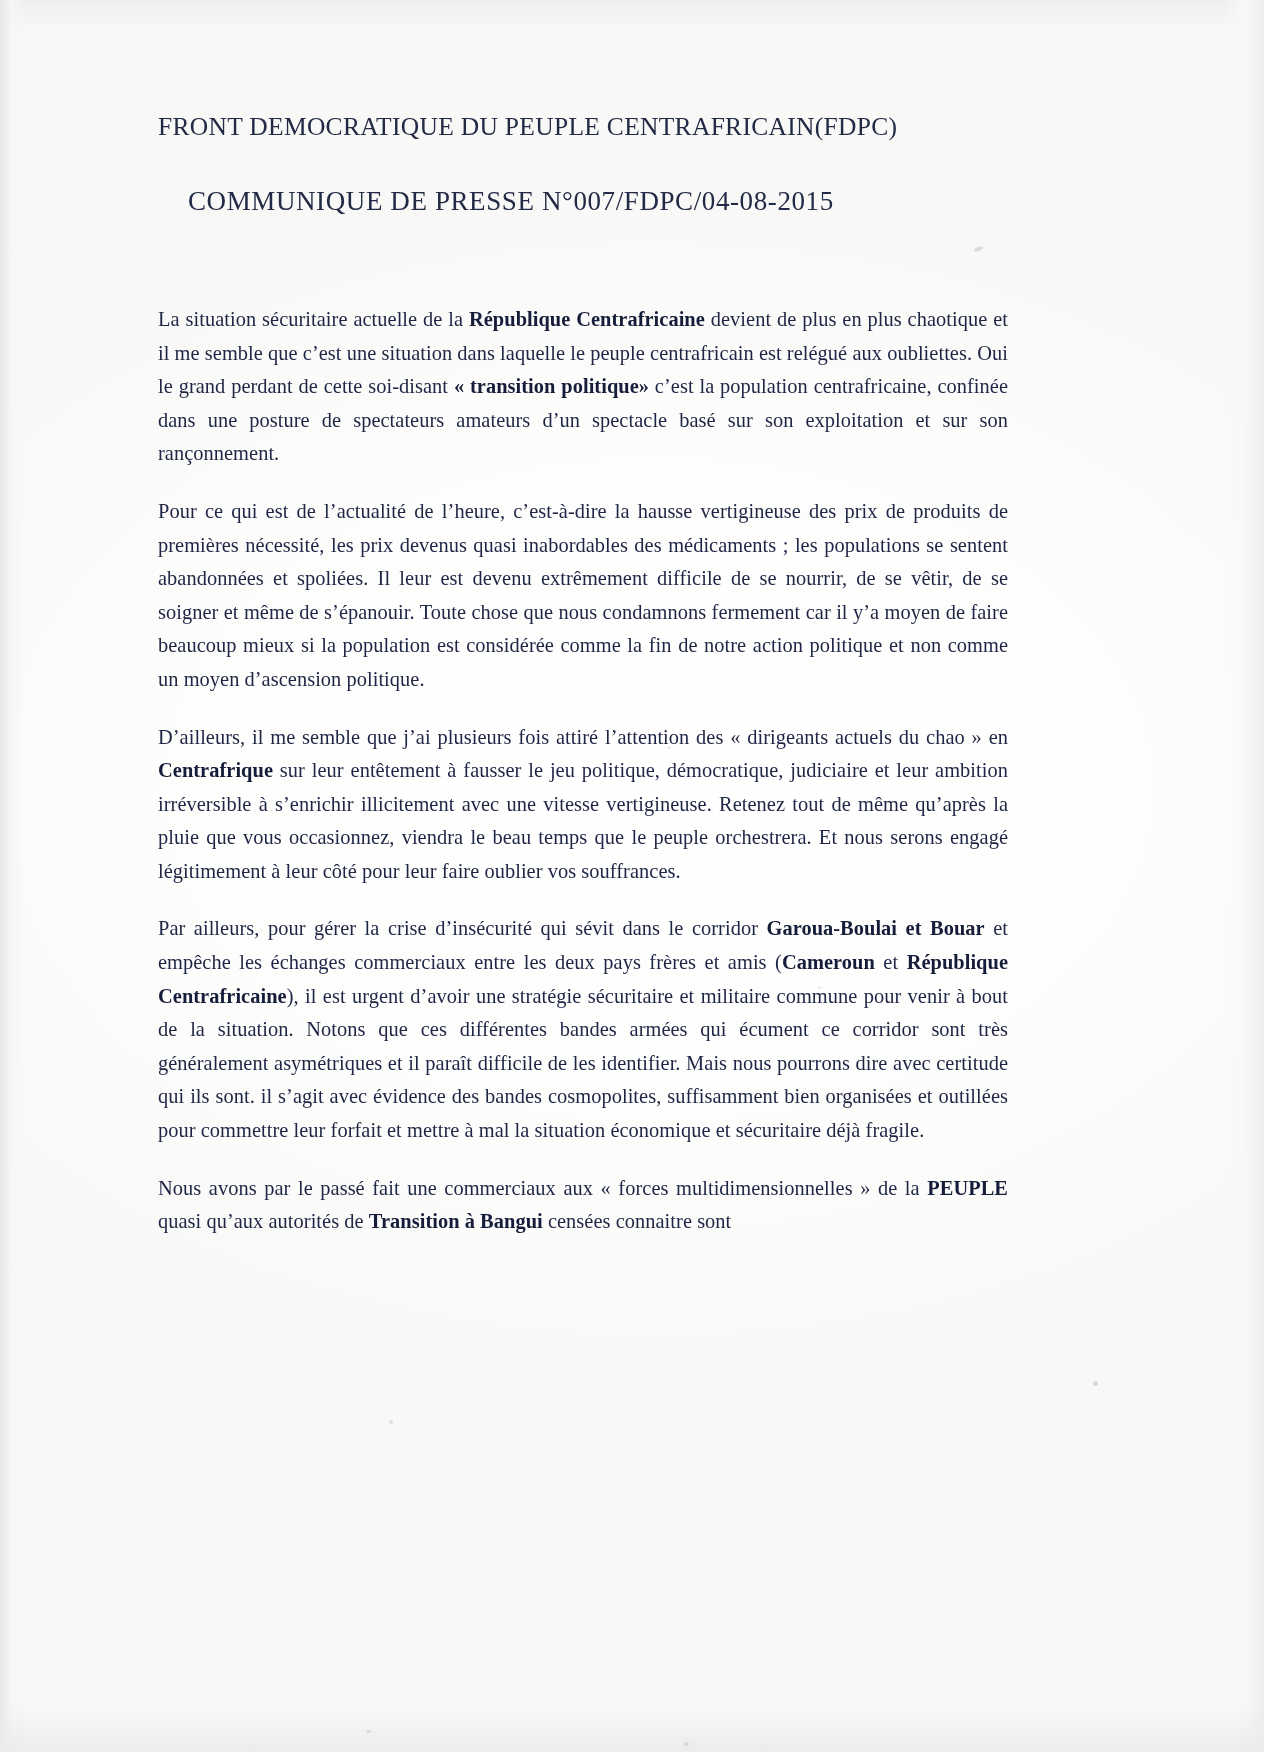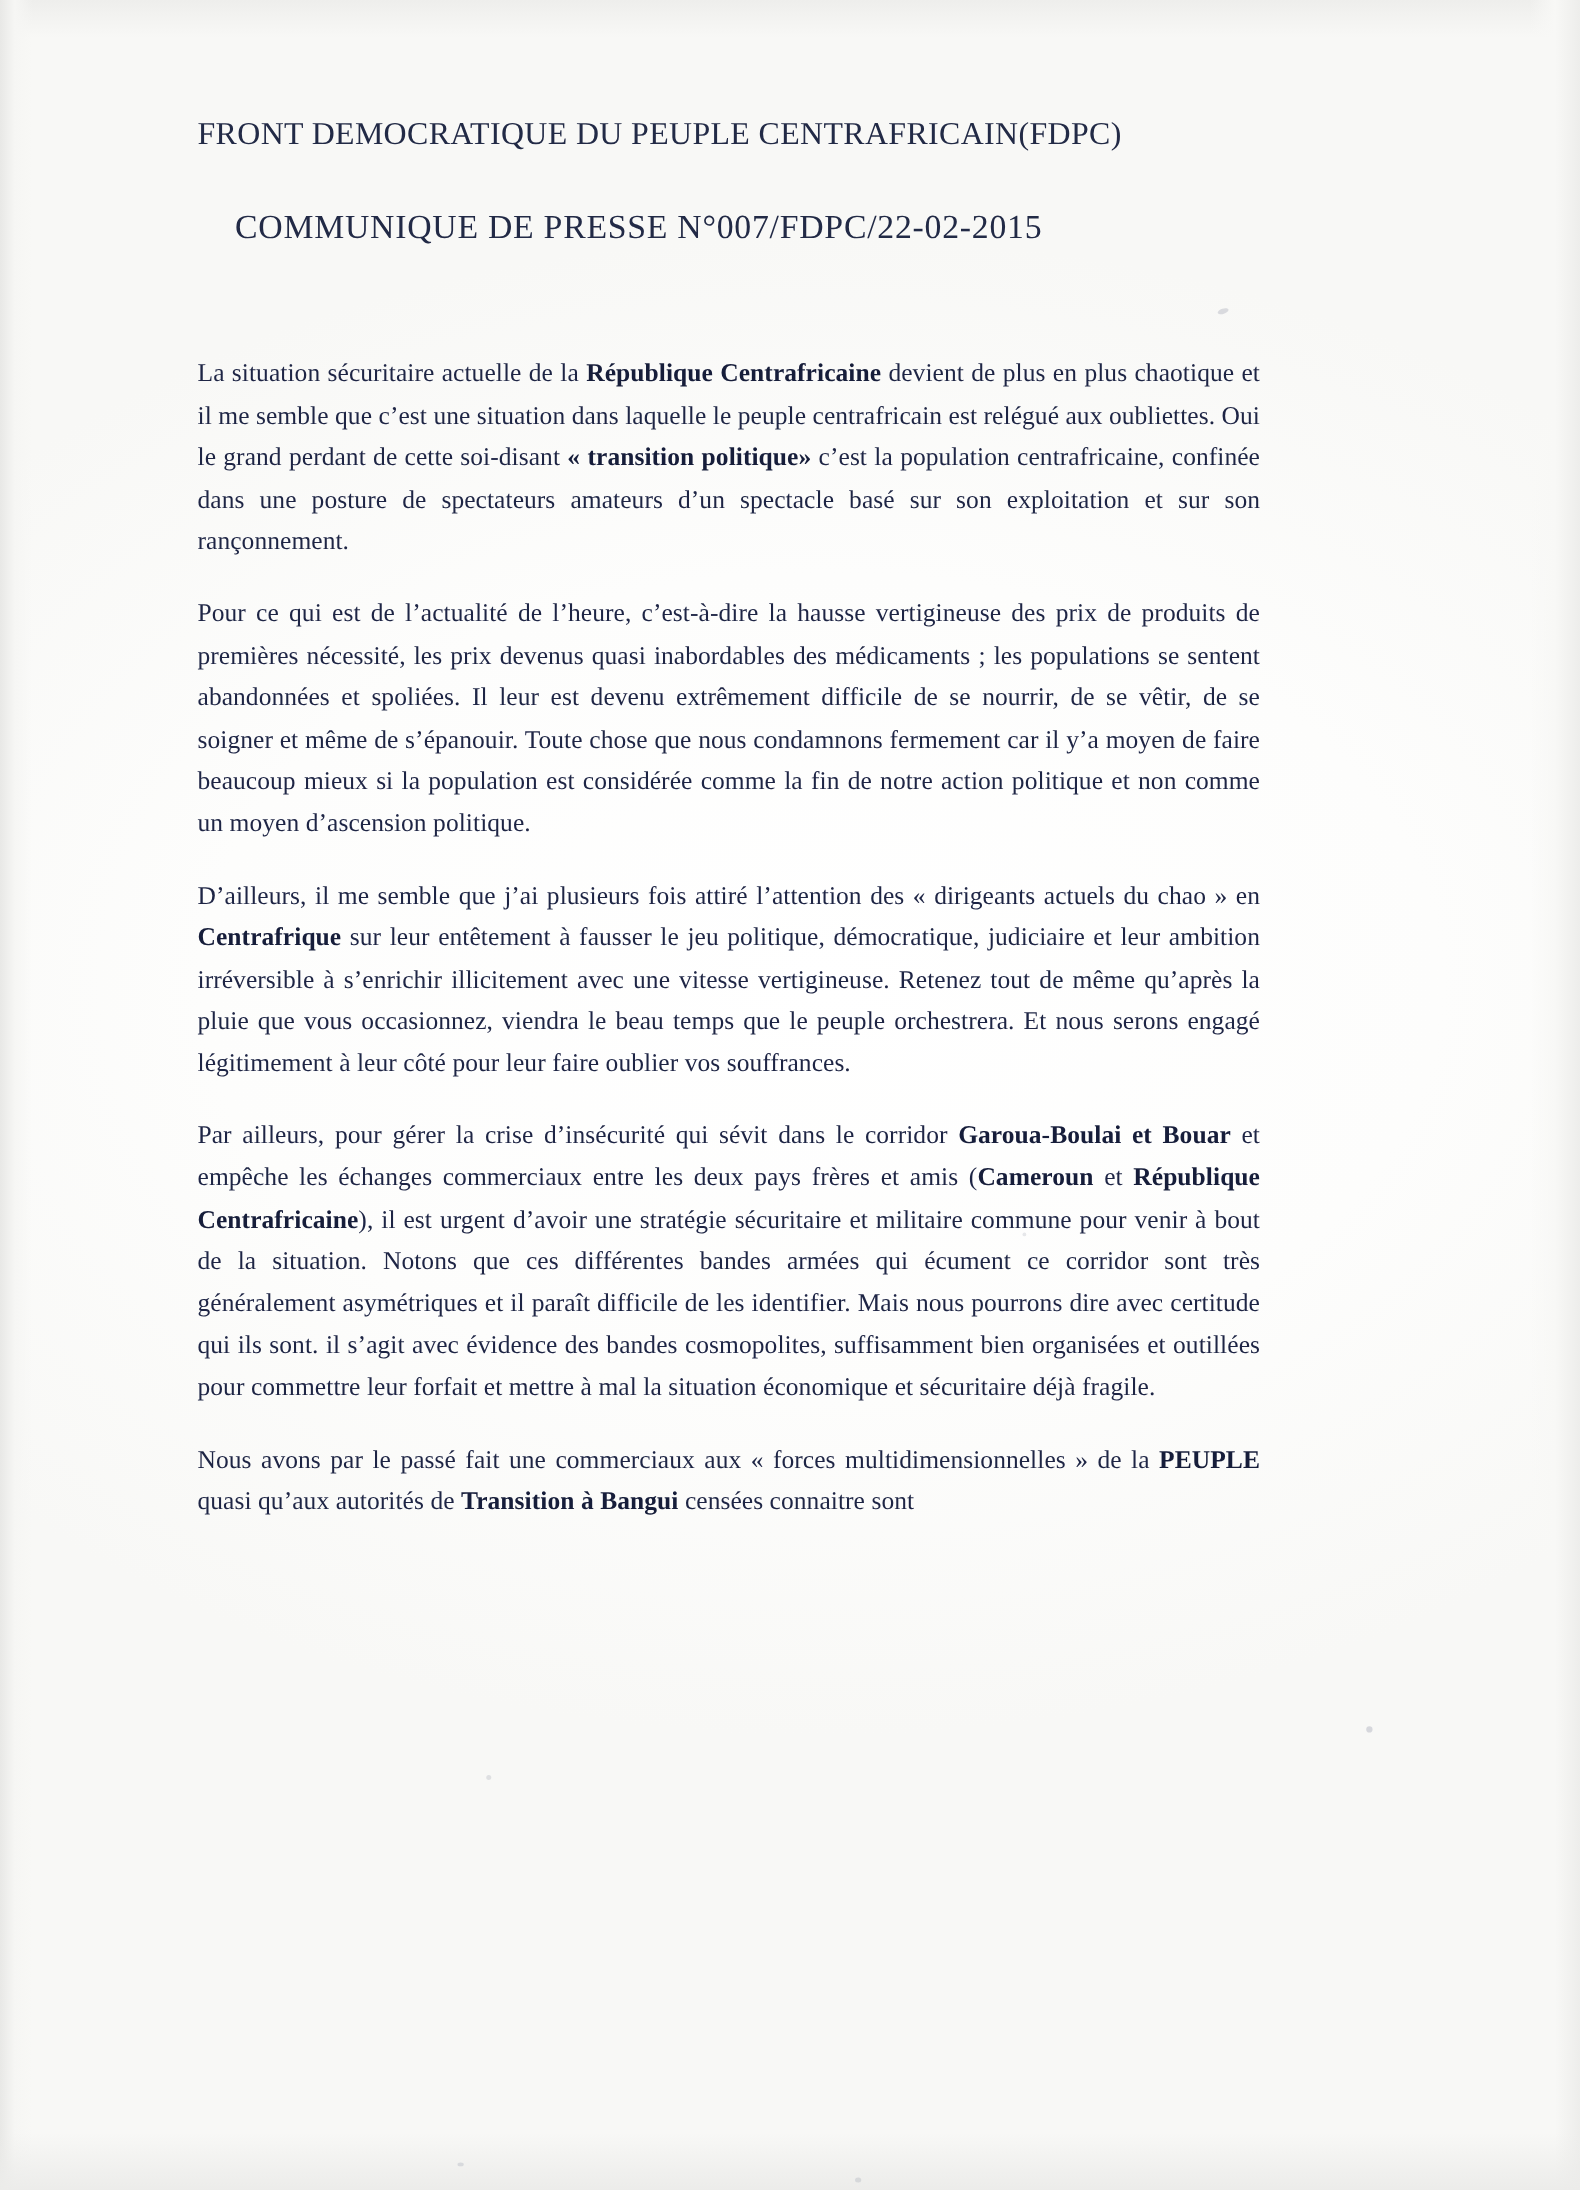--- a/index.html
+++ b/index.html
@@ -44,21 +44,21 @@
     position: absolute;
     left: 0; bottom: 0;
     width: 100%; height: 46px;
     background: linear-gradient(to top, #ececea 0%, rgba(255,255,255,0) 100%);
     pointer-events: none;
   }
 
   .content {
     position: absolute;
     left: 158px;
-    top: 92px;
+    top: 112px;
     width: 850px;
   }
 
   .title-block { margin-bottom: 0; }
 
   .org-title {
     font-size: 25.5px;
     letter-spacing: 0.3px;
     line-height: 1.2;
     color: #222a46;
@@ -124,21 +124,21 @@
   <span class="speck s3"></span>
   <span class="speck s4"></span>
   <span class="speck s5"></span>
   <span class="speck s6"></span>
   <span class="speck s7"></span>
 
   <div class="content">
 
     <div class="title-block">
       <div class="org-title">FRONT DEMOCRATIQUE DU PEUPLE CENTRAFRICAIN(FDPC)</div>
-      <div class="doc-title">COMMUNIQUE DE PRESSE N°007/FDPC/22-02-2015</div>
+      <div class="doc-title">COMMUNIQUE DE PRESSE N°007/FDPC/04-08-2015</div>
     </div>
 
     <div class="body-block">
 
       <p class="para"><span>La situation sécuritaire actuelle de la </span><b>République Centrafricaine</b><span> devient de plus en plus chaotique et il me semble que c’est une situation dans laquelle le peuple centrafricain est relégué aux oubliettes. Oui le grand perdant de cette soi-disant </span><b>« transition politique»</b><span> c’est la population centrafricaine, confinée dans une posture de spectateurs amateurs d’un spectacle basé sur son exploitation et sur son rançonnement.</span></p>
 
       <p class="para"><span>Pour ce qui est de l’actualité de l’heure, c’est-à-dire la hausse vertigineuse des prix de produits de premières nécessité, les prix devenus quasi inabordables des médicaments ; les populations se sentent abandonnées et spoliées. Il leur est devenu extrêmement difficile de se nourrir, de se vêtir, de se soigner et même de s’épanouir. Toute chose que nous condamnons fermement car il y’a moyen de faire beaucoup mieux si la population est considérée comme la fin de notre action politique et non comme un moyen d’ascension politique.</span></p>
 
       <p class="para"><span>D’ailleurs, il me semble que j’ai plusieurs fois attiré l’attention des « dirigeants actuels du chao » en </span><b>Centrafrique</b><span> sur leur entêtement à fausser le jeu politique, démocratique, judiciaire et leur ambition irréversible à s’enrichir illicitement avec une vitesse vertigineuse. Retenez tout de même qu’après la pluie que vous occasionnez, viendra le beau temps que le peuple orchestrera. Et nous serons engagé légitimement à leur côté pour leur faire oublier vos souffrances.</span></p>
 

